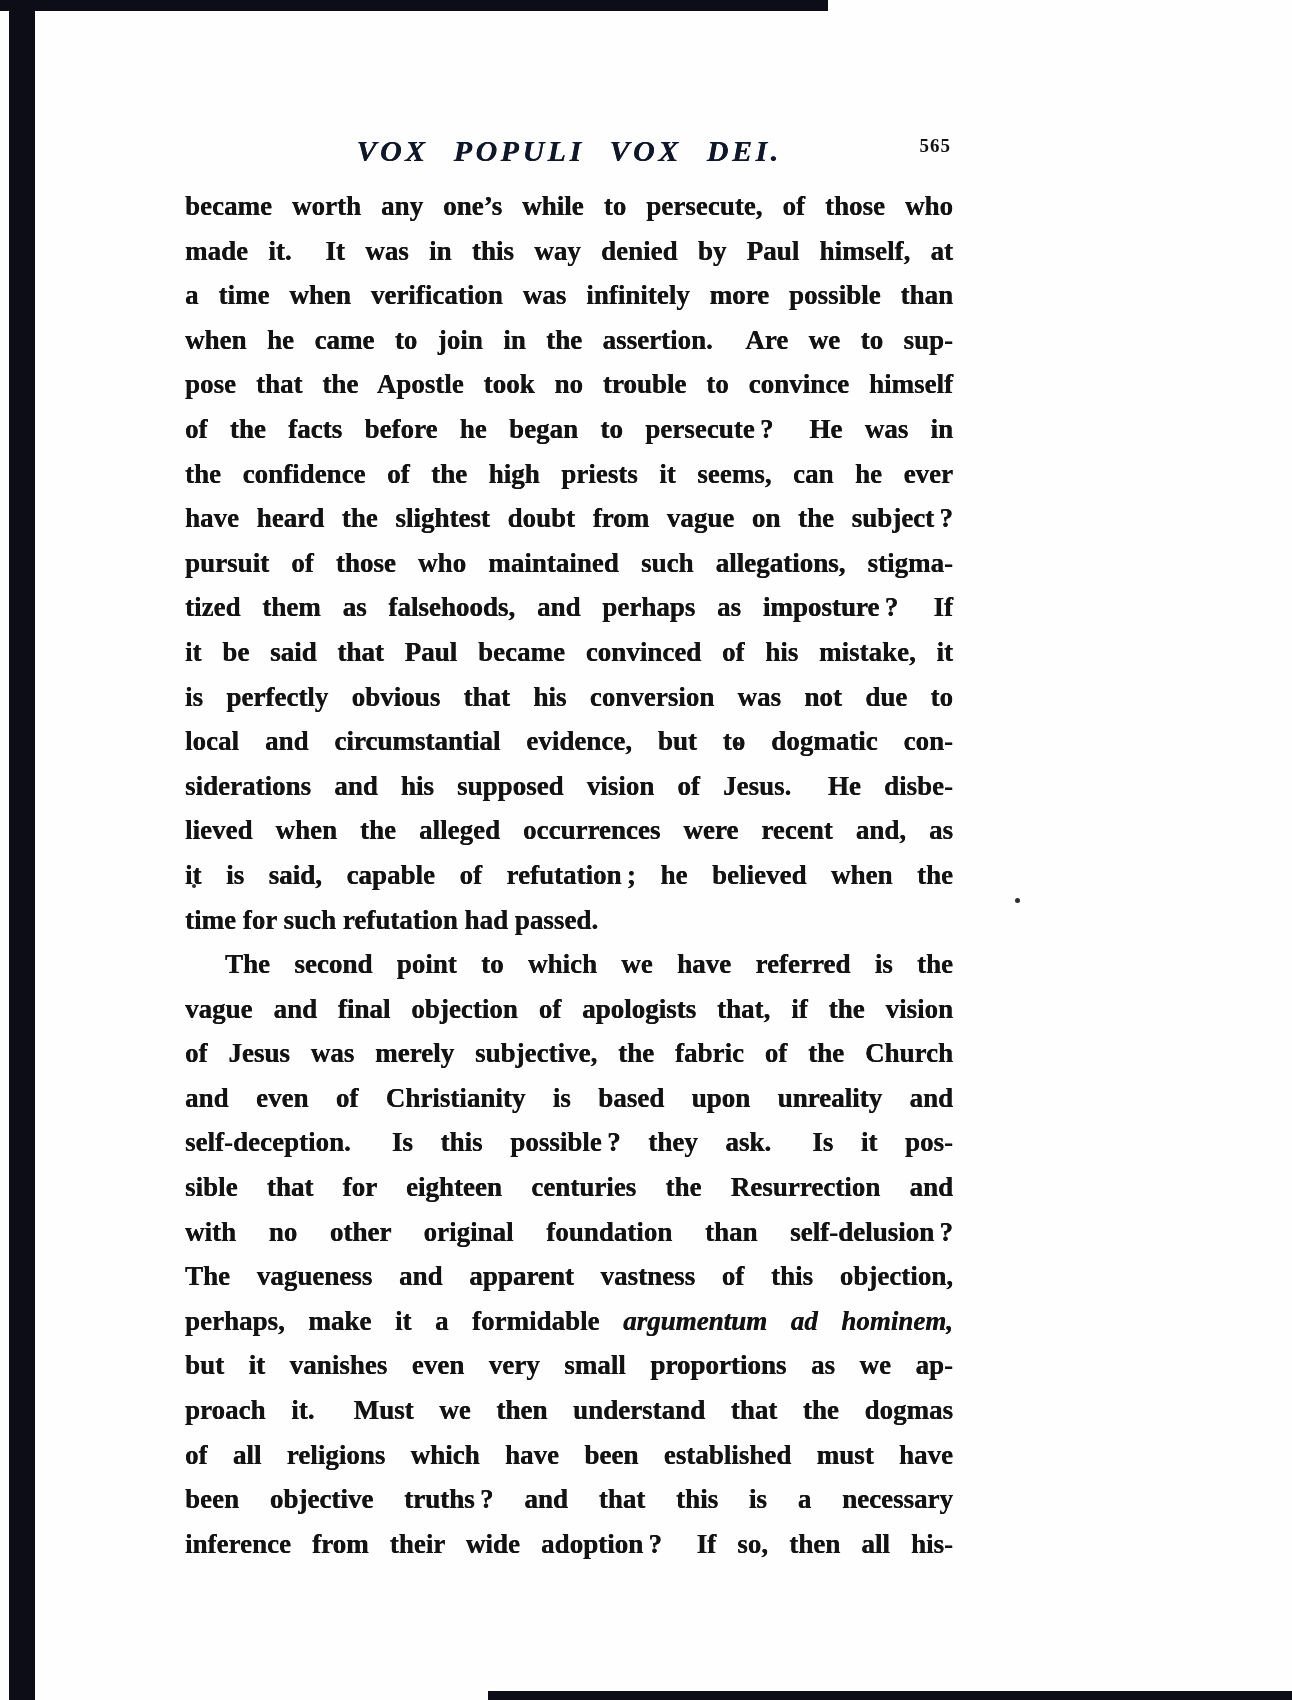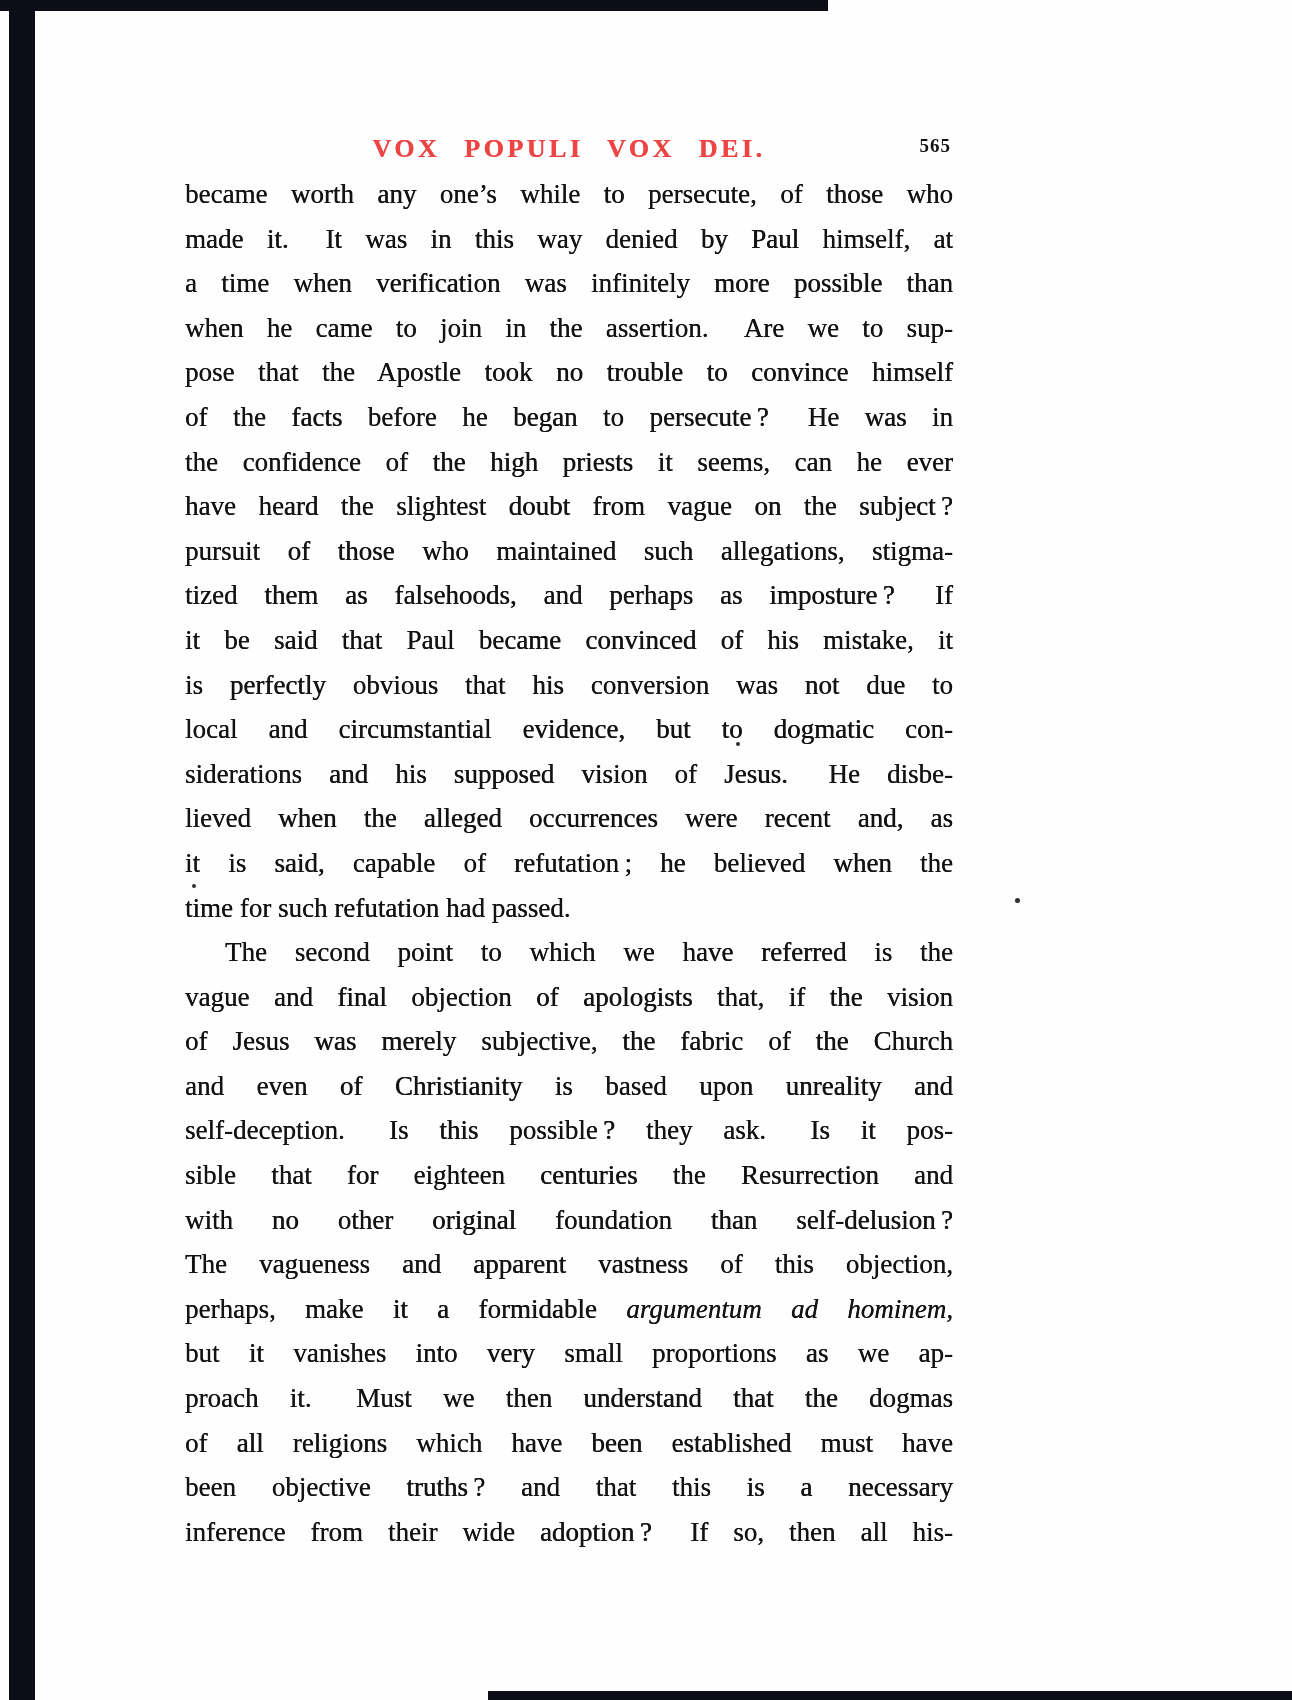--- a/index.html
+++ b/index.html
@@ -36,42 +36,44 @@
     left: 185px;
     top: 134px;
     width: 768px;
     height: 32px;
   }
   .running-title {
     position: absolute;
     left: 0;
     right: 0;
     text-align: center;
-    font-size: 26px;
+    font-size: 30px;
     font-weight: 700;
     letter-spacing: 3.5px;
     word-spacing: 14px;
-    color: #ef4444;
+    color: #0f172a;
     text-shadow: 0.3px 0 0 currentColor;
+    font-style: italic;
   }
   .page-number {
     position: absolute;
     right: 2px;
     top: 1px;
     font-size: 19px;
     font-weight: 700;
     letter-spacing: 1px;
     color: #121212;
   }
 
   .body-block {
     position: absolute;
     left: 185px;
-    top: 172px;
+    top: 184px;
     width: 768px;
+    font-weight: bold;
   }
   .line {
     display: block;
     height: 44.6px;
     line-height: 44.6px;
     font-size: 27px;
     text-align: justify;
     text-align-last: justify;
     text-shadow: 0.35px 0 0 currentColor;
     white-space: normal;
@@ -124,20 +126,20 @@
       <div class="line last"><span>time for such refutation had passed.</span></div>
       <div class="line indent"><span>The second point to which we have referred is the</span></div>
       <div class="line"><span>vague and final objection of apologists that, if the vision</span></div>
       <div class="line"><span>of Jesus was merely subjective, the fabric of the Church</span></div>
       <div class="line"><span>and even of Christianity is based upon unreality and</span></div>
       <div class="line"><span>self-deception.  Is this possible ? they ask.  Is it pos-</span></div>
       <div class="line"><span>sible that for eighteen centuries the Resurrection and</span></div>
       <div class="line"><span>with no other original foundation than self-delusion ?</span></div>
       <div class="line"><span>The vagueness and apparent vastness of this objection,</span></div>
       <div class="line"><span>perhaps, make it a formidable </span><span class="it">argumentum ad hominem,</span></div>
-      <div class="line"><span>but it vanishes into very small proportions as we ap-</span></div>
+      <div class="line"><span>but it vanishes even very small proportions as we ap-</span></div>
       <div class="line"><span>proach it.  Must we then understand that the dogmas</span></div>
       <div class="line"><span>of all religions which have been established must have</span></div>
       <div class="line"><span>been objective truths ? and that this is a necessary</span></div>
       <div class="line"><span>inference from their wide adoption ?  If so, then all his-</span></div>
     </div>
 
 </div>
 
 </body></html>

